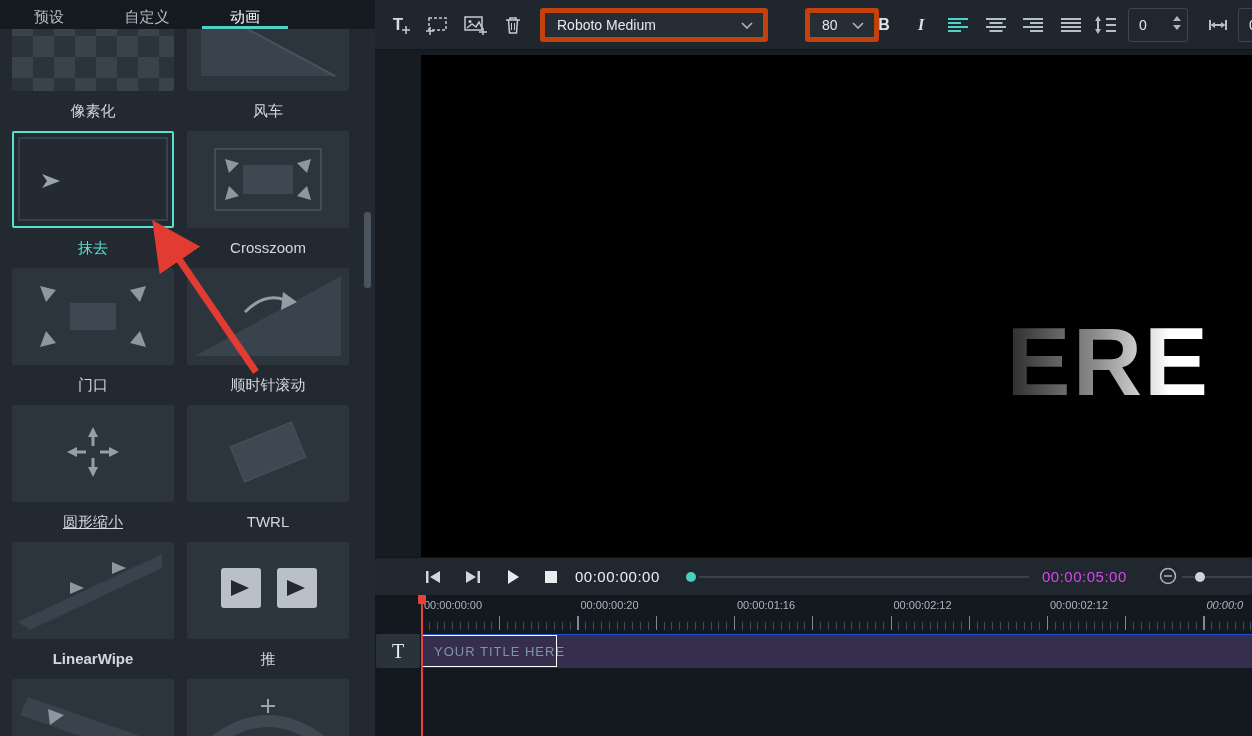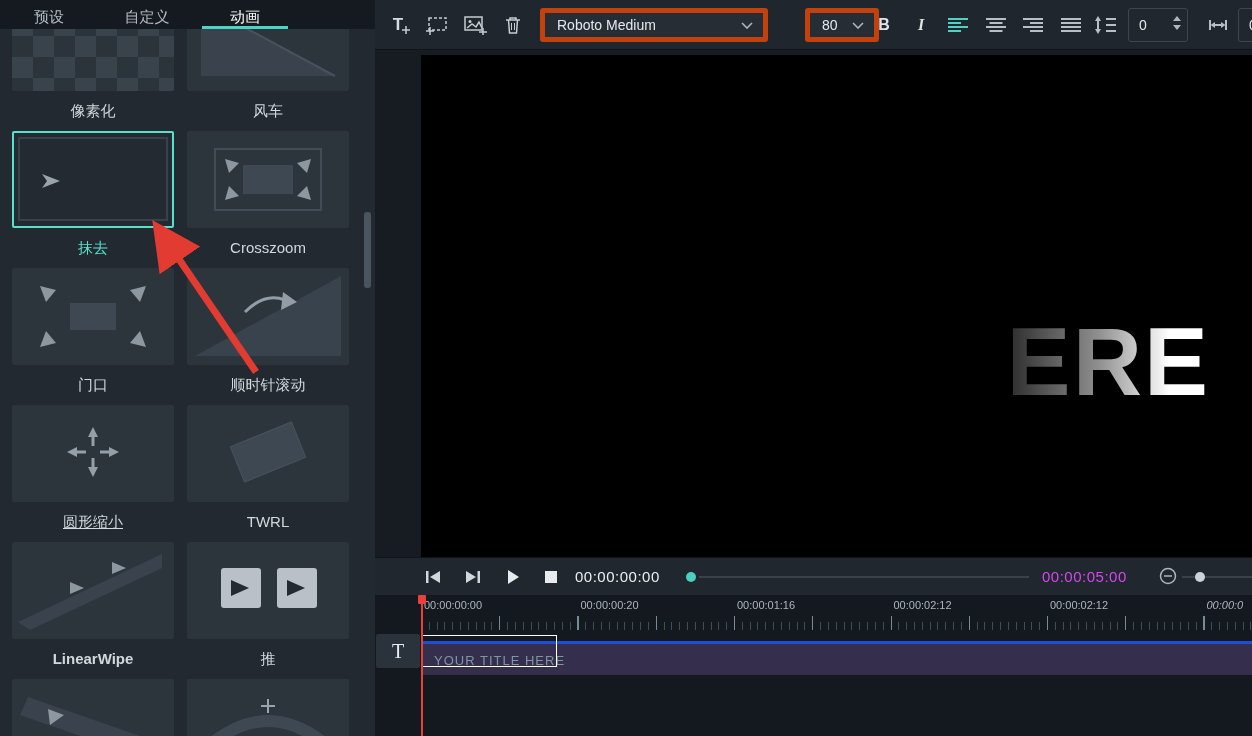--- a/index.html
+++ b/index.html
@@ -59,21 +59,21 @@
   
   .timeline{position:absolute;left:0;top:595px;width:100%;height:141px;background:#141920;}
   .ruler-labels{position:absolute;left:0;top:4px;width:100%;height:14px;}
   .ruler-label{position:absolute;top:0;font-size:11px;color:#aeb6bd;white-space:nowrap;}
   .ticks-major{position:absolute;left:46px;right:0;top:21px;height:14px;
     background:repeating-linear-gradient(90deg,rgba(150,178,188,.75) 0 1px,transparent 1px 78.25px);}
   .ticks-minor{position:absolute;left:46px;right:0;top:27px;height:8px;
     background:repeating-linear-gradient(90deg,rgba(110,145,155,.45) 0 1px,transparent 1px 7.825px);}
   .track-header{position:absolute;left:1px;top:39px;width:44px;height:34px;background:#2a323b;border-radius:2px;
     display:flex;align-items:center;justify-content:center;font-family:"Liberation Serif",serif;font-size:20px;color:#e8ecef;}
-  .clip{position:absolute;left:46px;top:46px;width:831px;height:34px;background:#362e4d;border-top:3px solid #1d4ed8;box-sizing:border-box;}
+  .clip{position:absolute;left:46px;top:39px;width:831px;height:34px;background:#362e4d;border-top:1px solid #1d4ed8;box-sizing:border-box;}
   .clip-text{position:absolute;left:13px;top:0;line-height:33px;font-size:13px;color:#7d97a1;letter-spacing:1px;white-space:nowrap;}
   .sel-box{position:absolute;left:47px;top:40px;width:135px;height:32px;border:1.5px solid #ffffff;box-sizing:border-box;pointer-events:none;z-index:3;}
   .playhead{position:absolute;left:46px;top:0;width:2px;height:141px;background:#e8413c;z-index:4;}
   .playhead-handle{position:absolute;left:43px;top:0;width:8px;height:9px;background:#e8413c;border-radius:1px;z-index:4;}
 </style>
 </head>
 <body>
 
 <div class="sidebar">
   <div class="grid">

